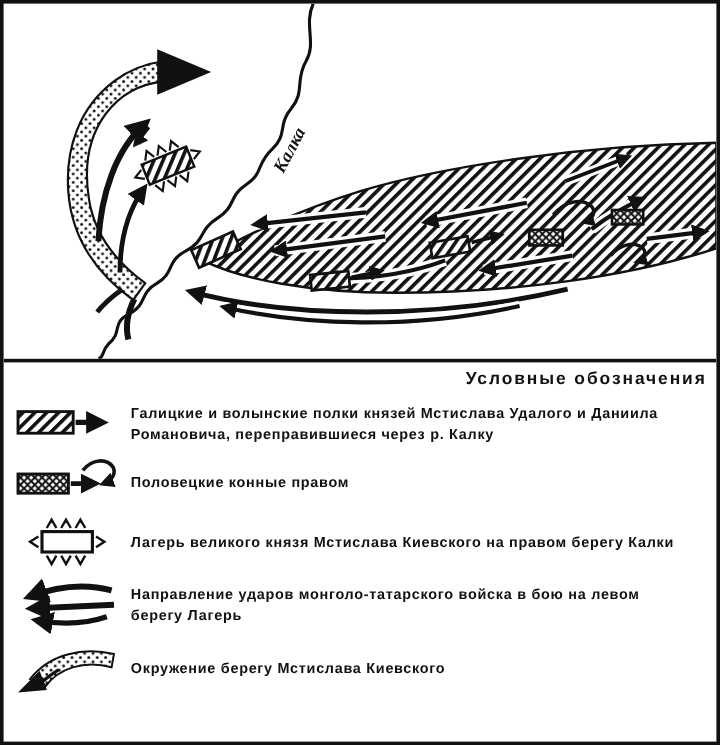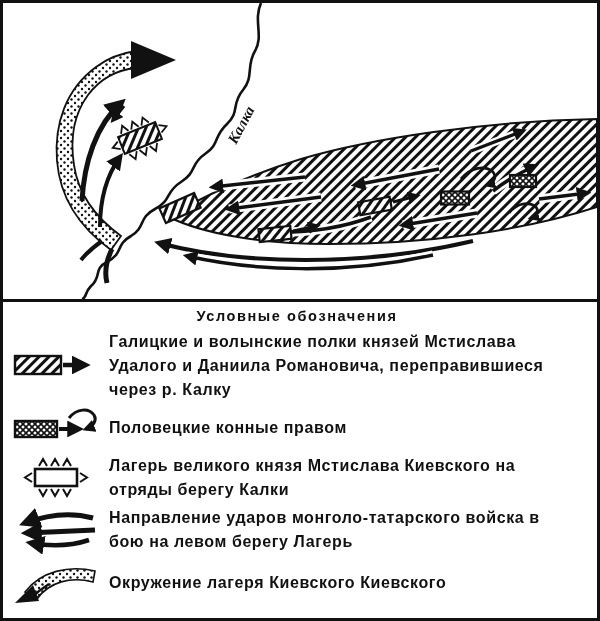--- a/index.html
+++ b/index.html
@@ -6,28 +6,28 @@
   .frame{
     width:600px;height:621px;box-sizing:border-box;
     border:3px solid #111;background:#fff;color:#111;
     font-family:"Liberation Sans",sans-serif;
     display:flex;flex-direction:column;overflow:hidden;
   }
   .map-section{flex:0 0 296px;position:relative;}
   .map-section svg{display:block;width:100%;height:100%;}
   .legend-section{flex:1;border-top:3px solid #111;padding:4px 8px 4px 2px;box-sizing:border-box;}
   .legend-title{
-    text-align:center;font-weight:bold;font-size:14.5px;letter-spacing:1.6px;
+    text-align:right;font-weight:bold;font-size:14.5px;letter-spacing:1.6px;
     margin:2px 0 6px 0;
   }
   .legend-row{display:flex;align-items:center;margin-bottom:4px;}
   .legend-symbol{flex:0 0 104px;display:flex;justify-content:center;align-items:center;}
   .legend-symbol svg{display:block;}
   .legend-text{
-    flex:1;font-weight:bold;font-size:16px;letter-spacing:0.6px;
+    flex:1;font-weight:bold;font-size:12px;letter-spacing:0.6px;
     line-height:1.5;padding-right:2px;max-width:470px;
   }
 </style>
 </head>
 <body>
 
 <div class="frame">
 
   <div class="map-section">
     <svg viewBox="0 0 594 296" preserveAspectRatio="none">
@@ -149,21 +149,21 @@
     <div class="legend-row">
       <div class="legend-symbol">
         <svg width="92" height="48" viewBox="0 0 92 48">
           <rect x="24" y="15" width="42" height="17" fill="#fff" stroke="#111" stroke-width="2.6"></rect>
           <path d="M28,12 l4,-7 l4,7 M40,12 l4,-7 l4,7 M52,12 l4,-7 l4,7" fill="none" stroke="#111" stroke-width="2"></path>
           <path d="M28,35 l4,7 l4,-7 M40,35 l4,7 l4,-7 M52,35 l4,7 l4,-7" fill="none" stroke="#111" stroke-width="2"></path>
           <path d="M21,19 l-7,4.5 l7,4.5" fill="none" stroke="#111" stroke-width="2"></path>
           <path d="M69,19 l7,4.5 l-7,4.5" fill="none" stroke="#111" stroke-width="2"></path>
         </svg>
       </div>
-      <div class="legend-text">Лагерь великого князя Мстислава Киевского на отряды берегу Калки</div>
+      <div class="legend-text">Лагерь великого князя Мстислава Киевского на правом берегу Калки</div>
     </div>
 
     <div class="legend-row">
       <div class="legend-symbol">
         <svg width="96" height="48" viewBox="0 0 96 48">
           <path d="M84,12 C62,6 40,8 16,17" fill="none" stroke="#111" stroke-width="5" marker-end="url(#ah)"></path>
           <path d="M86,24 L18,27" fill="none" stroke="#111" stroke-width="5" marker-end="url(#ah)"></path>
           <path d="M80,34 C62,40 44,41 22,37" fill="none" stroke="#111" stroke-width="4.5" marker-end="url(#ah)"></path>
         </svg>
       </div>
@@ -171,17 +171,17 @@
     </div>
 
     <div class="legend-row">
       <div class="legend-symbol">
         <svg width="96" height="50" viewBox="0 0 96 50">
           <path d="M16,34 C32,13 60,7 86,13 L84,24 C62,18 40,24 28,41 Z" fill="url(#dots)" stroke="#111" stroke-width="1.6"></path>
           <polygon points="6,45 24,27 30,43" fill="#111"></polygon>
           <path d="M40,26 C32,31 26,36 21,41" fill="none" stroke="#111" stroke-width="2.6" marker-end="url(#ah)"></path>
         </svg>
       </div>
-      <div class="legend-text">Окружение лагеря Киевского Киевского</div>
+      <div class="legend-text">Окружение берегу Мстислава Киевского</div>
     </div>
 
   </div>
 </div>
 
 </body></html>

